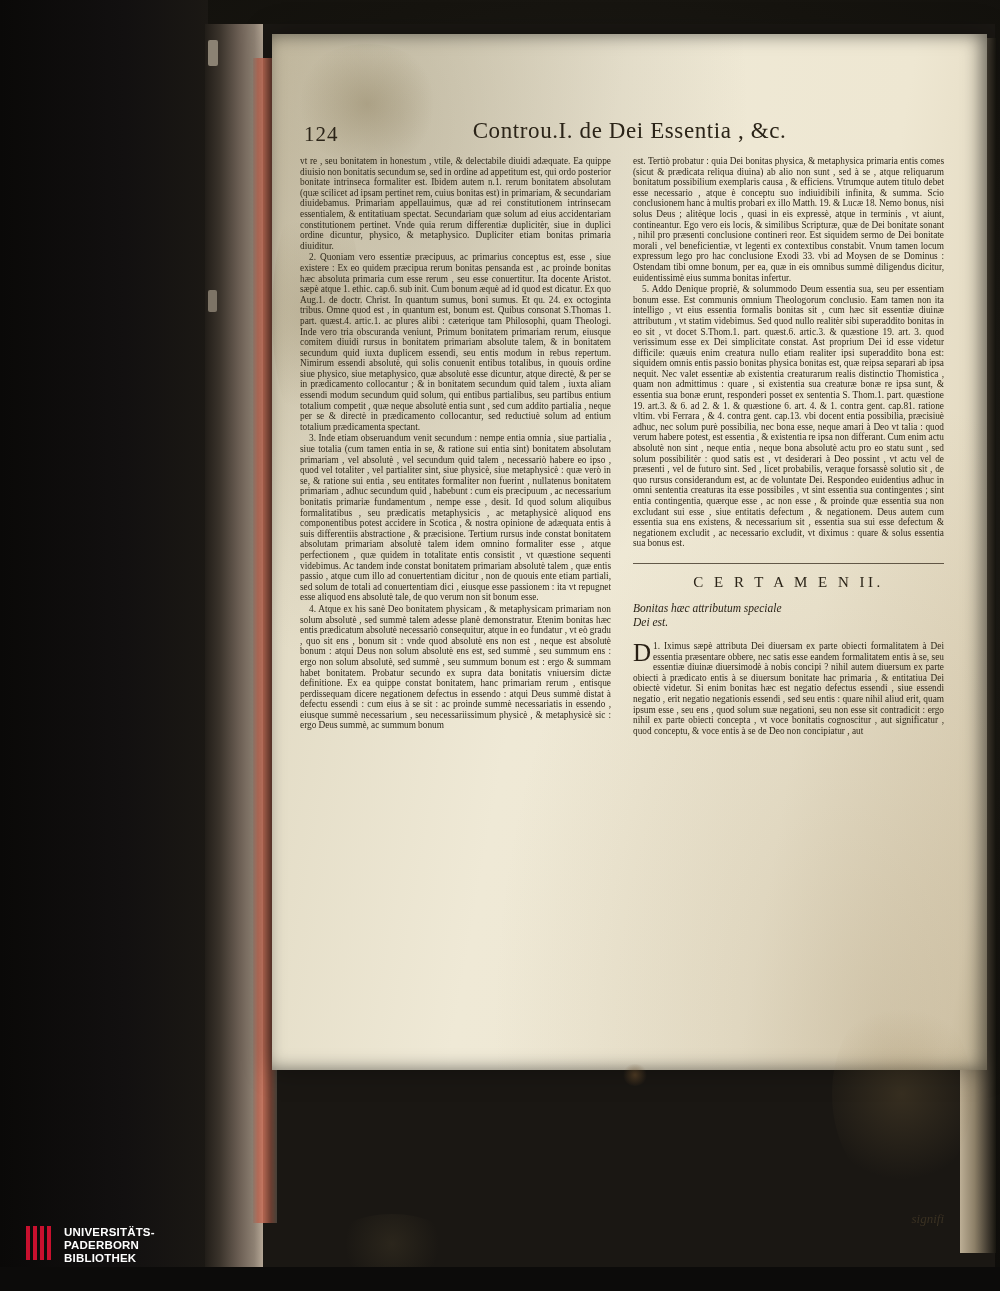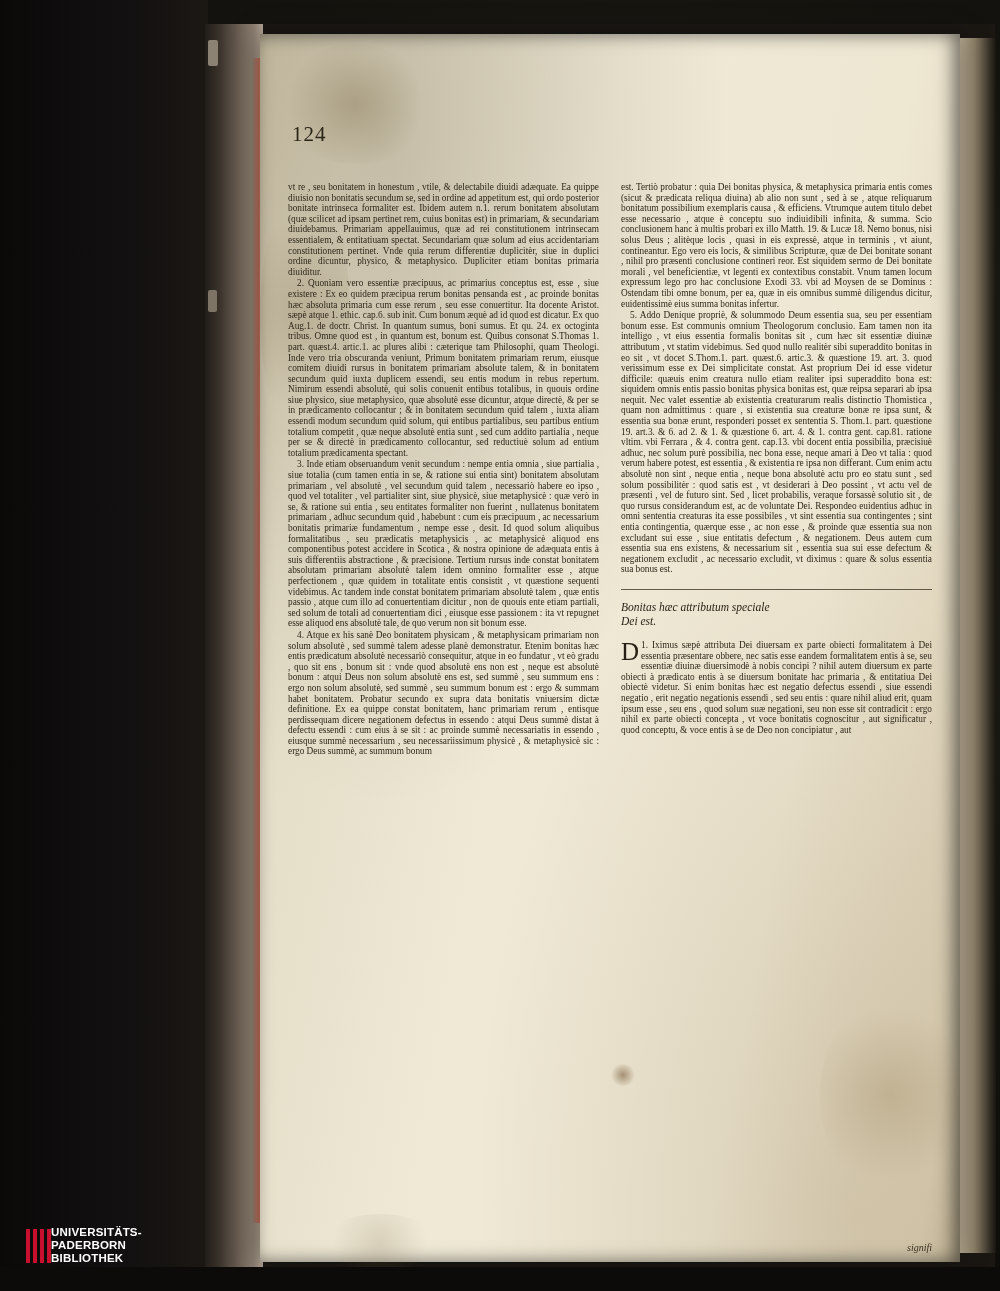--- a/index.html
+++ b/index.html
@@ -55,29 +55,30 @@
       rgba(183,92,72,0.75) 20%,
       rgba(199,111,88,0.85) 45%,
       rgba(176,96,74,0.55) 75%,
       rgba(205,190,170,0.25) 100%);
     filter: blur(0.4px);
   }
 
   
   .page {
     position: absolute;
-    left: 260px;
+    left: 272px;
     top: 34px;
     width: 700px;
-    height: 1228px;
+    height: 1036px;
     background:
       radial-gradient(ellipse at 18% 8%, rgba(120,110,85,0.30) 0%, rgba(120,110,85,0) 42%),
       radial-gradient(ellipse at 85% 96%, rgba(150,130,95,0.25) 0%, rgba(150,130,95,0) 45%),
       linear-gradient(100deg, #cfc5ab 0%, #e3dcc6 12%, #efe9d6 40%, #eee7d2 72%, #ded3b9 95%, #c9bd9f 100%);
     box-shadow: -6px 0 18px rgba(0,0,0,0.55) inset, 0 0 26px rgba(0,0,0,0.35);
+    padding-left: 15px;
   }
   
   .foxing {
     position: absolute;
     border-radius: 50%;
     pointer-events: none;
   }
   .fx1 { left: 20px;  top: 10px;  width: 150px; height: 120px; background: radial-gradient(circle, rgba(122,106,70,0.35), rgba(122,106,70,0) 70%); }
   .fx2 { left: 0px;   top: 150px; width: 90px;  height: 260px; background: radial-gradient(circle, rgba(120,104,68,0.22), rgba(120,104,68,0) 70%); }
   .fx3 { left: 560px; top: 960px; width: 140px; height: 200px; background: radial-gradient(circle, rgba(140,116,72,0.25), rgba(140,116,72,0) 70%); }
@@ -121,21 +122,20 @@
 
   
   .columns {
     position: absolute;
     left: 28px;
     top: 122px;
     width: 644px;
     height: 1060px;
     display: flex;
     gap: 22px;
-    margin-top: 26px;
   }
   .col {
     width: 311px;
     position: relative;
   }
   .para {
     font-size: 9.3px;
     line-height: 10.6px;
     text-align: justify;
     color: #2e2719;
@@ -180,33 +180,32 @@
     font-size: 25px;
     line-height: 21px;
     padding: 1px 2px 0 0;
     font-family: "Liberation Serif", serif;
     color: #281f14;
   }
   .tail-word {
     position: absolute;
     right: 0;
     bottom: -11px;
-    font-size: 10px;
+    font-size: 13px;
     font-style: italic;
     color: #3a3122;
   }
 
   
   .stamp {
     position: absolute;
     left: 26px;
     bottom: 26px;
     display: flex;
-    align-items: center;
-    gap: 0;
+    gap: 13px;
     margin-top: 8px;
   }
   .stamp-bars {
     display: flex;
     gap: 3px;
     height: 34px;
     align-items: flex-end;
   }
   .stamp-bars i {
     display: block;
@@ -267,35 +266,39 @@
 <div class="page-edge-right"></div>
 
 <div class="page">
   <div class="foxing fx1"></div>
   <div class="foxing fx2"></div>
   <div class="foxing fx3"></div>
   <div class="foxing fx4"></div>
   <div class="foxing fx5"></div>
 
   <div class="folio">124</div>
+  <div class="running-head">
+    <span class="head-title">Controu.I. de Dei Essentia , &amp;c.</span>
+  </div>
 
   <div class="columns">
 
     <div class="col">
       <p class="para">vt re , seu bonitatem in honestum , vtile, &amp; delectabile diuidi adæquate. Ea quippe diuisio non bonitatis secundum se, sed in ordine ad appetitum est, qui ordo posterior bonitate intrinseca formaliter est. Ibidem autem n.1. rerum bonitatem absolutam (quæ scilicet ad ipsam pertinet rem, cuius bonitas est) in primariam, &amp; secundariam diuidebamus. Primariam appellauimus, quæ ad rei constitutionem intrinsecam essentialem, &amp; entitatiuam spectat. Secundariam quæ solum ad eius accidentariam constitutionem pertinet. Vnde quia rerum differentiæ duplicitèr, siue in duplici ordine dicuntur, physico, &amp; metaphysico. Dupliciter etiam bonitas primaria diuiditur.</p>
       <p class="para indent">2. Quoniam vero essentiæ præcipuus, ac primarius conceptus est, esse , siue existere : Ex eo quidem præcipua rerum bonitas pensanda est , ac proinde bonitas hæc absoluta primaria cum esse rerum , seu esse conuertitur. Ita docente Aristot. sæpè atque 1. ethic. cap.6. sub init. Cum bonum æquè ad id quod est dicatur. Ex quo Aug.1. de doctr. Christ. In quantum sumus, boni sumus. Et qu. 24. ex octoginta tribus. Omne quod est , in quantum est, bonum est. Quibus consonat S.Thomas 1. part. quæst.4. artic.1. ac plures alibi : cæterique tam Philosophi, quam Theologi. Inde vero tria obscuranda veniunt, Primum bonitatem primariam rerum, eiusque comitem diuidi rursus in bonitatem primariam absolute talem, &amp; in bonitatem secundum quid iuxta duplicem essendi, seu entis modum in rebus repertum. Nimirum essendi absolutè, qui solis conuenit entibus totalibus, in quouis ordine siue physico, siue metaphysico, quæ absolutè esse dicuntur, atque directè, &amp; per se in prædicamento collocantur ; &amp; in bonitatem secundum quid talem , iuxta aliam essendi modum secundum quid solum, qui entibus partialibus, seu partibus entium totalium competit , quæ neque absolutè entia sunt , sed cum addito partialia , neque per se &amp; directè in prædicamento collocantur, sed reductiuè solum ad entium totalium prædicamenta spectant.</p>
       <p class="para indent">3. Inde etiam obseruandum venit secundum : nempe entia omnia , siue partialia , siue totalia (cum tamen entia in se, &amp; ratione sui entia sint) bonitatem absolutam primariam , vel absolutè , vel secundum quid talem , necessariò habere eo ipso , quod vel totaliter , vel partialiter sint, siue physicè, siue metaphysicè : quæ verò in se, &amp; ratione sui entia , seu entitates formaliter non fuerint , nullatenus bonitatem primariam , adhuc secundum quid , habebunt : cum eis præcipuum , ac necessarium bonitatis primariæ fundamentum , nempe esse , desit. Id quod solum aliquibus formalitatibus , seu prædicatis metaphysicis , ac metaphysicè aliquod ens componentibus potest accidere in Scotica , &amp; nostra opinione de adæquata entis à suis differentiis abstractione , &amp; præcisione. Tertium rursus inde constat bonitatem absolutam primariam absolutè talem idem omnino formaliter esse , atque perfectionem , quæ quidem in totalitate entis consistit , vt quæstione sequenti videbimus. Ac tandem inde constat bonitatem primariam absolutè talem , quæ entis passio , atque cum illo ad conuertentiam dicitur , non de quouis ente etiam partiali, sed solum de totali ad conuertentiam dici , eiusque esse passionem : ita vt repugnet esse aliquod ens absolutè tale, de quo verum non sit bonum esse.</p>
       <p class="para indent">4. Atque ex his sanè Deo bonitatem physicam , &amp; metaphysicam primariam non solum absolutè , sed summè talem adesse planè demonstratur. Etenim bonitas hæc entis prædicatum absolutè necessariò consequitur, atque in eo fundatur , vt eò gradu , quo sit ens , bonum sit : vnde quod absolutè ens non est , neque est absolutè bonum : atqui Deus non solum absolutè ens est, sed summè , seu summum ens : ergo non solum absolutè, sed summè , seu summum bonum est : ergo &amp; summam habet bonitatem. Probatur secundo ex supra data bonitatis vniuersim dictæ definitione. Ex ea quippe constat bonitatem, hanc primariam rerum , entisque perdissequam dicere negationem defectus in essendo : atqui Deus summè distat à defectu essendi : cum eius à se sit : ac proinde summè necessariatis in essendo , eiusque summè necessarium , seu necessariissimum physicè , &amp; metaphysicè sic : ergo Deus summè, ac summum bonum</p>
     </div>
 
     <div class="col">
       <p class="para">est. Tertiò probatur : quia Dei bonitas physica, &amp; metaphysica primaria entis comes (sicut &amp; prædicata reliqua diuina) ab alio non sunt , sed à se , atque reliquarum bonitatum possibilium exemplaris causa , &amp; efficiens. Vtrumque autem titulo debet esse necessario , atque è conceptu suo indiuidibili infinita, &amp; summa. Scio conclusionem hanc à multis probari ex illo Matth. 19. &amp; Lucæ 18. Nemo bonus, nisi solus Deus ; alitèque locis , quasi in eis expressè, atque in terminis , vt aiunt, contineantur. Ego vero eis locis, &amp; similibus Scripturæ, quæ de Dei bonitate sonant , nihil pro præsenti conclusione contineri reor. Est siquidem sermo de Dei bonitate morali , vel beneficientiæ, vt legenti ex contextibus constabit. Vnum tamen locum expressum lego pro hac conclusione Exodi 33. vbi ad Moysen de se Dominus : Ostendam tibi omne bonum, per ea, quæ in eis omnibus summè diligendus dicitur, euidentissimè eius summa bonitas infertur.</p>
       <p class="para indent">5. Addo Denique propriè, &amp; solummodo Deum essentia sua, seu per essentiam bonum esse. Est communis omnium Theologorum conclusio. Eam tamen non ita intelligo , vt eius essentia formalis bonitas sit , cum hæc sit essentiæ diuinæ attributum , vt statim videbimus. Sed quod nullo realitèr sibi superaddito bonitas in eo sit , vt docet S.Thom.1. part. quæst.6. artic.3. &amp; quæstione 19. art. 3. quod verissimum esse ex Dei simplicitate constat. Ast proprium Dei id esse videtur difficile: quæuis enim creatura nullo etiam realiter ipsi superaddito bona est: siquidem omnis entis passio bonitas physica bonitas est, quæ reipsa separari ab ipsa nequit. Nec valet essentiæ ab existentia creaturarum realis distinctio Thomistica , quam non admittimus : quare , si existentia sua creaturæ bonæ re ipsa sunt, &amp; essentia sua bonæ erunt, responderi posset ex sententia S. Thom.1. part. quæstione 19. art.3. &amp; 6. ad 2. &amp; 1. &amp; quæstione 6. art. 4. &amp; 1. contra gent. cap.81. ratione vltim. vbi Ferrara , &amp; 4. contra gent. cap.13. vbi docent entia possibilia, præcisiuè adhuc, nec solum purè possibilia, nec bona esse, neque amari à Deo vt talia : quod verum habere potest, est essentia , &amp; existentia re ipsa non differant. Cum enim actu absolutè non sint , neque entia , neque bona absolutè actu pro eo statu sunt , sed solum possibilitèr : quod satis est , vt desiderari à Deo possint , vt actu vel de præsenti , vel de futuro sint. Sed , licet probabilis, veraque forsassè solutio sit , de quo rursus considerandum est, ac de voluntate Dei. Respondeo euidentius adhuc in omni sententia creaturas ita esse possibiles , vt sint essentia sua contingentes ; sint entia contingentia, quærque esse , ac non esse , &amp; proinde quæ essentia sua non excludant sui esse , siue entitatis defectum , &amp; negationem. Deus autem cum essentia sua ens existens, &amp; necessarium sit , essentia sua sui esse defectum &amp; negationem excludit , ac necessario excludit, vt diximus : quare &amp; solus essentia sua bonus est.</p>
 
       <div class="rule"></div>
+      <div class="certamen-title">C E R T A M E N   II.</div>
       <div class="certamen-sub">
         <span>Bonitas hæc attributum speciale</span><br>
         <span>Dei est.</span>
       </div>
 
       <p class="dropcap-para">
         <span class="num">1.</span>
         <span class="dropcap">D</span><span>Iximus sæpè attributa Dei diuersam ex parte obiecti formalitatem à Dei essentia præsentare obbere, nec satis esse eandem formalitatem entis à se, seu essentiæ diuinæ diuersimodè à nobis concipi ? nihil autem diuersum ex parte obiecti à prædicato entis à se diuersum bonitate hac primaria , &amp; entitatiua Dei obiectè videtur. Si enim bonitas hæc est negatio defectus essendi , siue essendi negatio , erit negatio negationis essendi , sed seu entis : quare nihil aliud erit, quam ipsum esse , seu ens , quod solum suæ negationi, seu non esse sit contradicit : ergo nihil ex parte obiecti concepta , vt voce bonitatis cognoscitur , aut significatur , quod conceptu, &amp; voce entis à se de Deo non concipiatur , aut</span>
       </p>
       <div class="tail-word">signifi</div>

